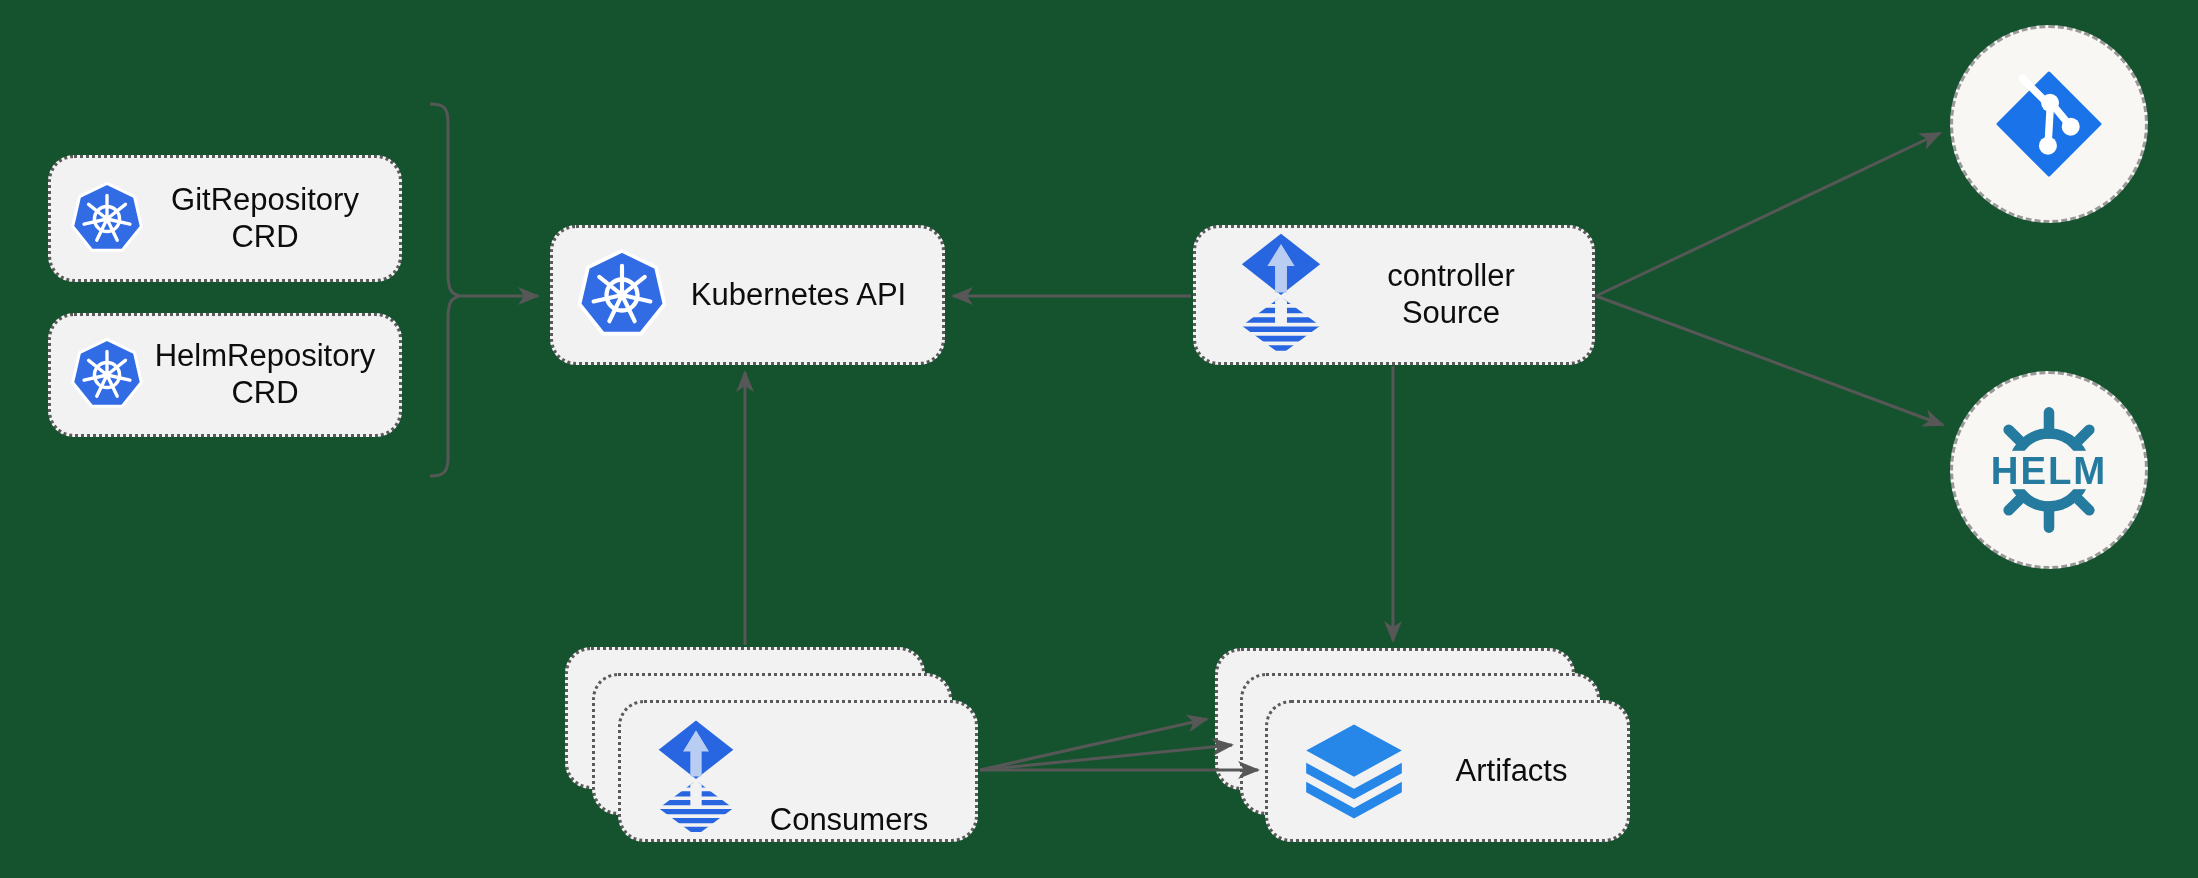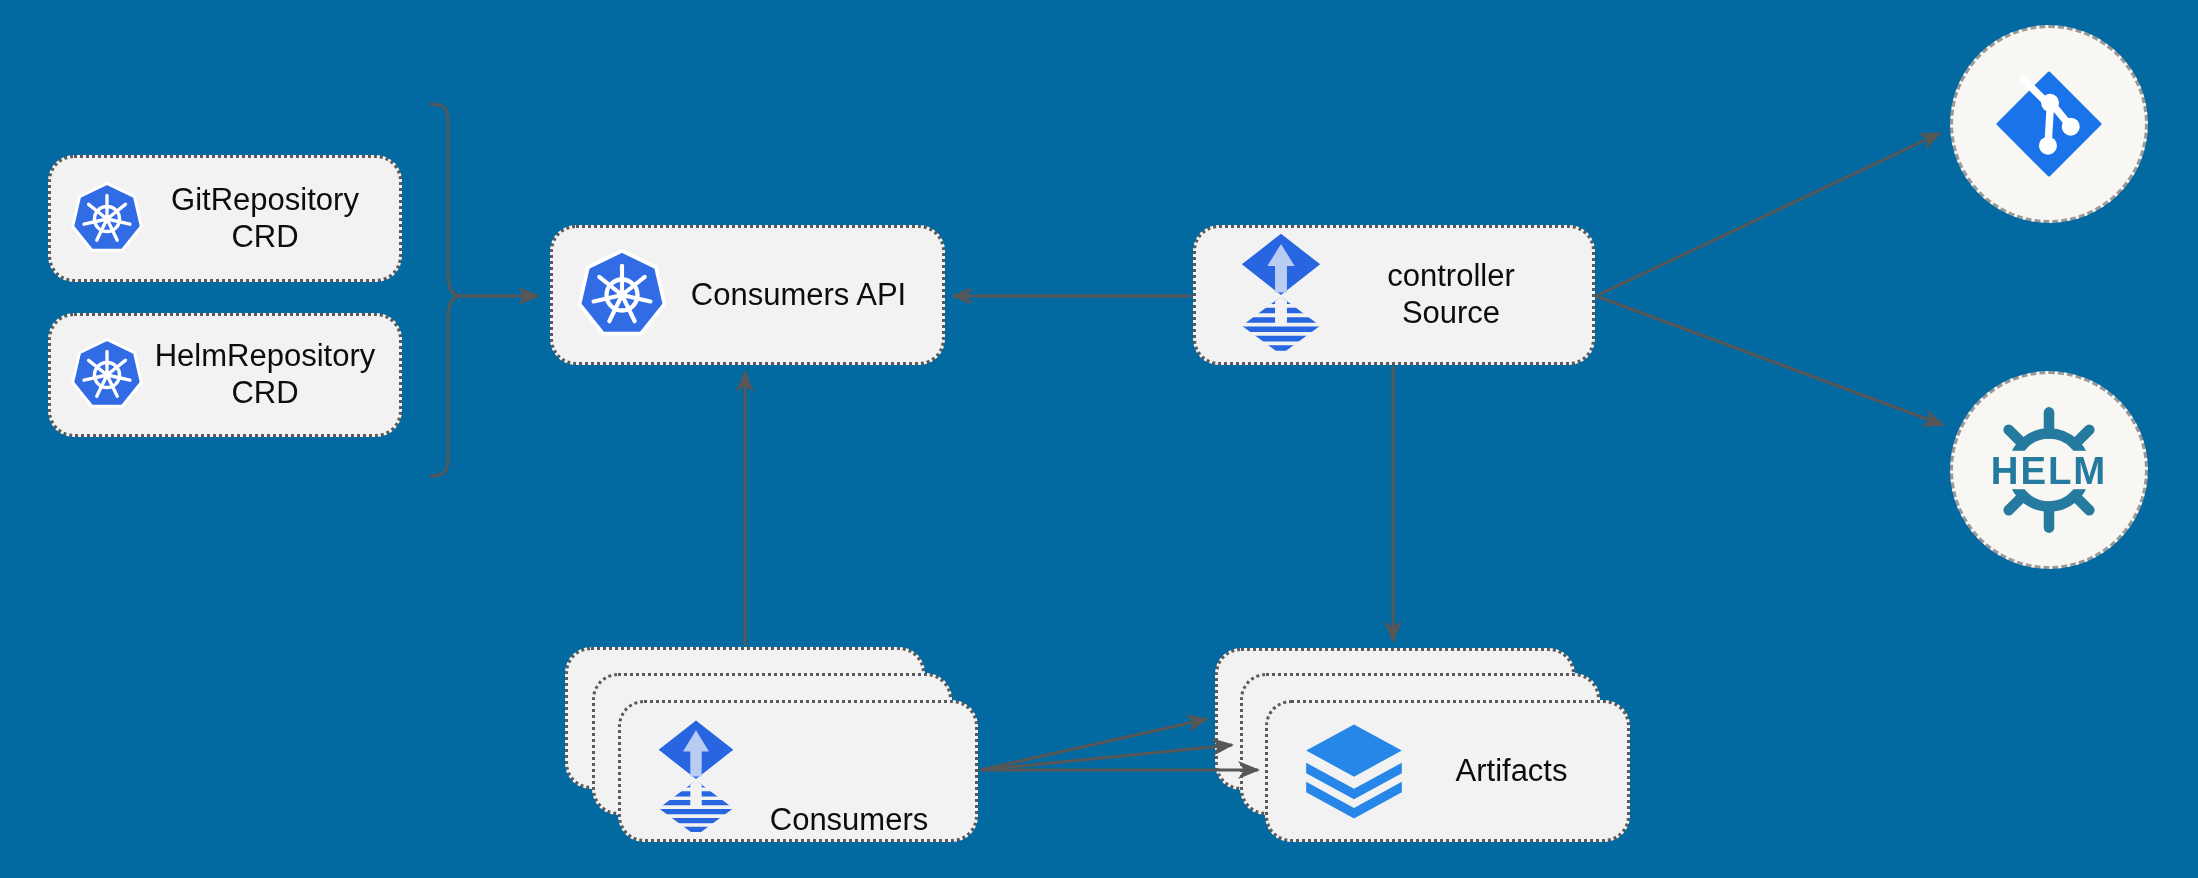--- a/index.html
+++ b/index.html
@@ -1,17 +1,17 @@
 <!DOCTYPE html>
 <html><head>
 <meta charset="utf-8">
 <style>
   html,body{margin:0;padding:0;background:#ffffff;}
   #stage{
-    position:relative;width:2198px;height:878px;background:#0369a1;
+    position:relative;width:2198px;height:878px;background:#14532d;
     font-family:"Liberation Sans",sans-serif;overflow:hidden;
   }
   .node{
     position:absolute;background:#f2f2f2;border:3px dotted #5a5a5a;
     border-radius:26px;display:flex;align-items:center;box-sizing:border-box;
   }
   .stackbox{
     position:absolute;background:#f2f2f2;border:3px dotted #5a5a5a;
     border-radius:26px;box-sizing:border-box;
   }
@@ -82,21 +82,21 @@
         <line x1="50" y1="50" x2="74.2" y2="30.7"></line>
         <line x1="50" y1="50" x2="80.2" y2="56.9"></line>
         <line x1="50" y1="50" x2="63.5" y2="77.9"></line>
         <line x1="50" y1="50" x2="36.5" y2="77.9"></line>
         <line x1="50" y1="50" x2="19.8" y2="56.9"></line>
         <line x1="50" y1="50" x2="25.8" y2="30.7"></line>
       </g>
       <circle cx="50" cy="50" r="16.5" fill="none" stroke="#ffffff" stroke-width="4.6"></circle>
       <circle cx="50" cy="50" r="5.2" fill="#ffffff"></circle>
     </svg>
-    <div class="label">Consumers API</div>
+    <div class="label">Kubernetes API</div>
   </div>
 
   <div class="node" style="left:1193px;top:225px;width:402px;height:140px;">
     <svg class="icon" style="margin-left:42px;" width="86" height="126" viewBox="0 0 100 148">
       <polygon points="50,2 96,38 50,74 4,38" fill="#2766e0"></polygon>
       <polygon points="50,14 66,40 57,40 57,71 43,71 43,40 34,40" fill="#b9cdf2"></polygon>
       <clipPath id="fluxclip-a">
           <polygon points="50,76 96,110 50,144 4,110"></polygon>
         </clipPath>
       <g clip-path="url(#fluxclip-a)">

